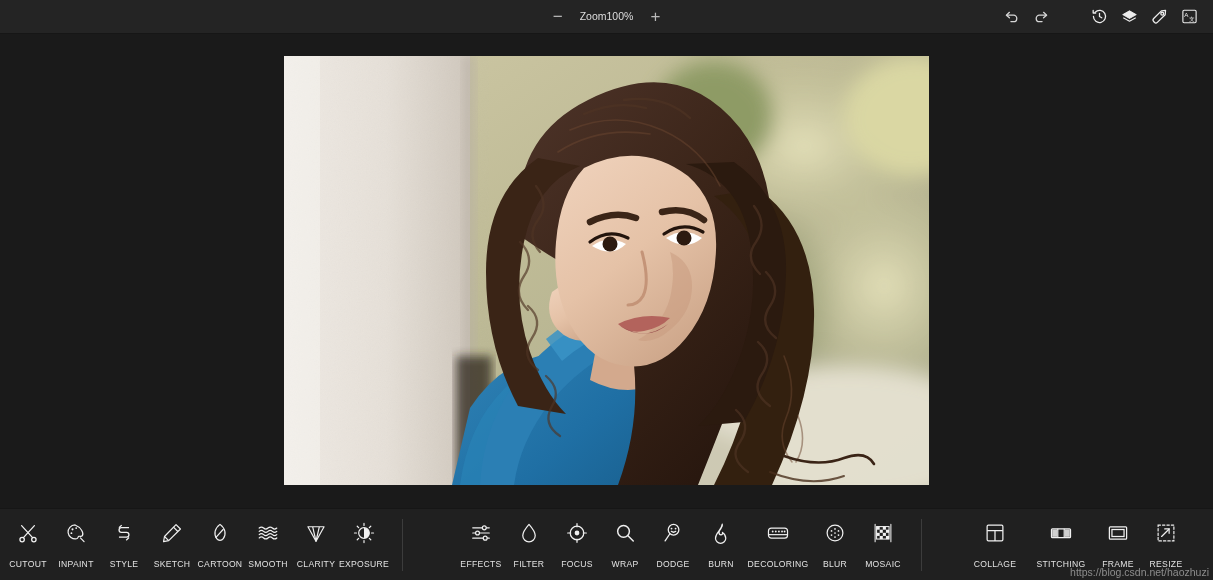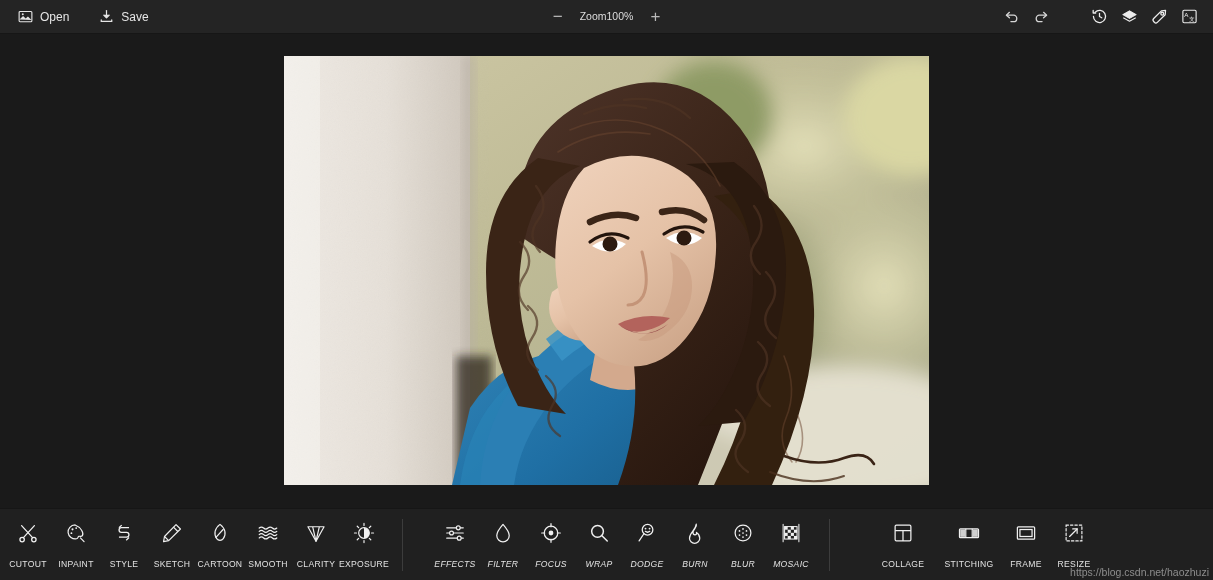--- a/index.html
+++ b/index.html
@@ -84,21 +84,21 @@
   
   .bottombar {
     height: 72px; min-height: 72px;
     background: #202020;
     border-top: 1px solid #161616;
     position: relative;
     display: flex; align-items: flex-start;
   }
   .tool-group { display: flex; align-items: flex-start; }
   .grp-left  { padding-left: 4px; }
-  .grp-mid   { margin-left: 14px; font-style: italic; }
+  .grp-mid   { margin-left: 40px; }
   .grp-right { margin-left: 26px; }
   .sep {
     width: 1px; height: 52px; background: #3c3c3c;
     align-self: center; margin: 0 14px;
   }
   .tool {
     width: 48px;
     padding-top: 12px;
     display: flex; flex-direction: column; align-items: center;
     gap: 14px; cursor: pointer; user-select: none; border-radius: 3px;
@@ -121,42 +121,20 @@
     font-family: "Liberation Sans", sans-serif;
   }
 </style>
 </head>
 <body>
 
 <div class="app">
 
   <div class="topbar">
 
-    <div class="top-left">
-      <div class="tb-btn">
-        <span>
-          <svg width="15" height="15" viewBox="0 0 16 16" fill="none" stroke="#e6e6e6" stroke-width="1.2">
-            <rect x="1.2" y="2.6" width="13.6" height="11" rx="1"></rect>
-            <path d="M1.6 11.2 L5.4 7.4 L8.2 10.2 L10.6 8 L14.4 11.6" fill="#e6e6e6" stroke="none"></path>
-            <circle cx="5.1" cy="5.6" r="1.05" fill="#e6e6e6" stroke="none"></circle>
-          </svg>
-        </span>
-        <span>Open</span>
-      </div>
-      <div class="tb-btn">
-        <span>
-          <svg width="15" height="15" viewBox="0 0 16 16" fill="none" stroke="#e6e6e6" stroke-width="1.3">
-            <path d="M8 1.6 V8.6" stroke-linecap="round"></path>
-            <path d="M4.8 6.2 L8 9.5 L11.2 6.2" fill="#e6e6e6" stroke="#e6e6e6" stroke-linejoin="round"></path>
-            <path d="M2.4 11.6 V13.2 H13.6 V11.6" stroke-linecap="round"></path>
-          </svg>
-        </span>
-        <span>Save</span>
-      </div>
-    </div>
 
     <div class="top-center">
       <div class="zoom-sign">−</div>
       <div class="zoom-block">
         <div class="zoom-label">Zoom</div>
         <div class="zoom-value">100%</div>
       </div>
       <div class="zoom-sign">+</div>
     </div>
 
@@ -489,20 +467,36 @@
       </div>
       <div class="tool">
         <span class="glyph">
           <svg width="22" height="22" viewBox="0 0 24 24" fill="none" stroke="#f0f0f0" stroke-width="1.35" stroke-linejoin="round">
             <path d="M13.4 2.2 c1.4 4.4 -3.6 5.2 -3.6 9 c0 1.6 1 2.8 2.2 2.8 c1.4 0 2 -1.2 1.6 -2.6
                      c2.4 1.6 3.6 4 3.6 6.2 a5.6 5.6 0 0 1 -11.2 0 C6 11.4 12.6 9.2 13.4 2.2 Z"></path>
           </svg>
         </span>
         <span class="tlabel">BURN</span>
       </div>
+      <div class="tool wide">
+        <span class="glyph">
+          <svg width="24" height="22" viewBox="0 0 26 24" fill="none" stroke="#f0f0f0" stroke-width="1.3" stroke-linejoin="round">
+            <rect x="2.6" y="6.6" width="20.8" height="11" rx="3.2"></rect>
+            <path d="M2.6 13.8 H23.4"></path>
+            <g fill="#f0f0f0" stroke="none">
+              <circle cx="7.2" cy="10.4" r="1"></circle>
+                <circle cx="10.6" cy="10.4" r="1"></circle>
+              <circle cx="14" cy="10.4" r="1"></circle>
+                <circle cx="17.4" cy="10.4" r="1"></circle>
+              <circle cx="20.2" cy="10.4" r="1"></circle>
+            </g>
+          </svg>
+        </span>
+        <span class="tlabel">DECOLORING</span>
+      </div>
       <div class="tool">
         <span class="glyph">
           <svg width="22" height="22" viewBox="0 0 24 24" fill="none" stroke="#f0f0f0" stroke-width="1.35">
             <circle cx="12" cy="12" r="8.6"></circle>
             <g fill="#f0f0f0" stroke="none">
               <circle cx="12" cy="7.6" r=".95"></circle>
                 <circle cx="12" cy="12" r=".95"></circle>
                 <circle cx="12" cy="16.4" r=".95"></circle>
               <circle cx="8.2" cy="9.8" r=".95"></circle>
                 <circle cx="8.2" cy="14.2" r=".95"></circle>

